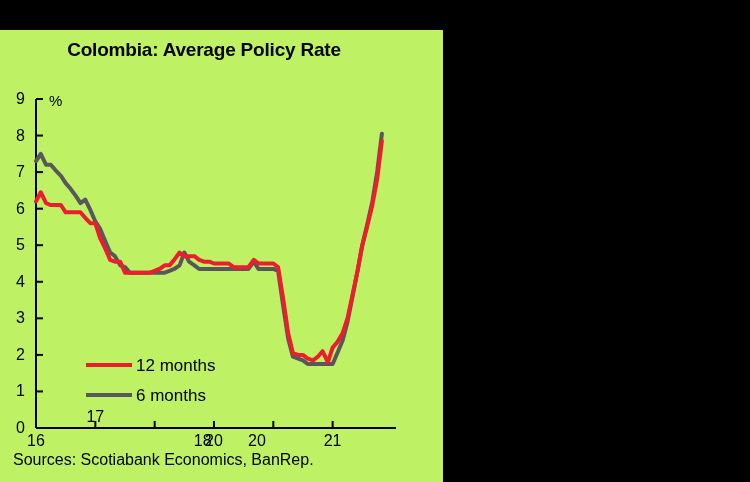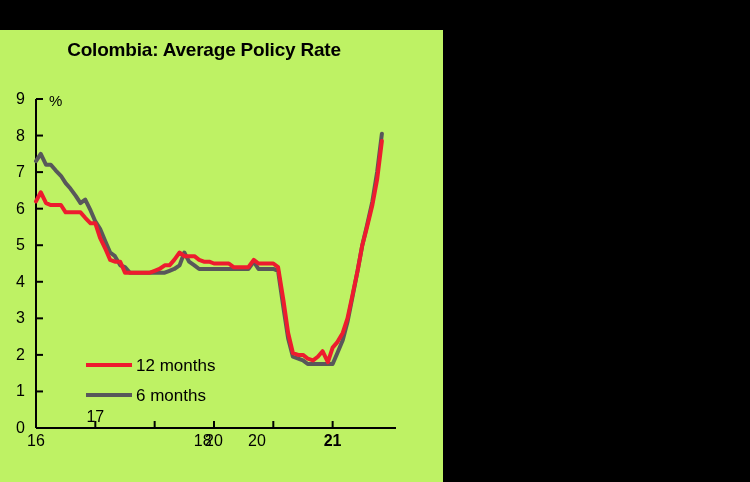--- a/index.html
+++ b/index.html
@@ -159,29 +159,30 @@
         <div class="ytick-label" style="left: 3px; top: 133.111px;">7</div>
         <div class="ytick-label" style="left: 3px; top: 96.5556px;">8</div>
         <div class="ytick-label" style="left: 3px; top: 60px;">9</div>
       </div>
     <div id="xtick-labels">
         <div class="xtick-label" style="left: 21px; top: 402px;">16</div>
         <div class="xtick-label" style="left: 80.3277px; top: 378px;">17</div>
         <div class="xtick-label" style="left: 139.655px; top: 402px; margin-left: 48px;">18</div>
         <div class="xtick-label" style="left: 198.983px; top: 402px;">20</div>
         <div class="xtick-label" style="left: 242px; top: 402px;">20</div>
-        <div class="xtick-label" style="left: 317.639px; top: 402px; font-weight: bold;">21</div>
+        <div class="xtick-label" style="left: 317.639px; top: 402px;">21</div>
       </div>
 
     <div id="legend">
       <div class="legend-row">
         <span class="legend-swatch" style="background: rgb(237, 28, 46);"></span>
         <span class="legend-label">12 months</span>
       </div>
       <div class="legend-row">
         <span class="legend-swatch" style="background: rgb(88, 88, 90);"></span>
         <span class="legend-label">6 months</span>
       </div>
     </div>
 
+    <div id="source-note">Sources: Scotiabank Economics, BanRep.</div>
 
   </div>
 </div>
 
 </body></html>

